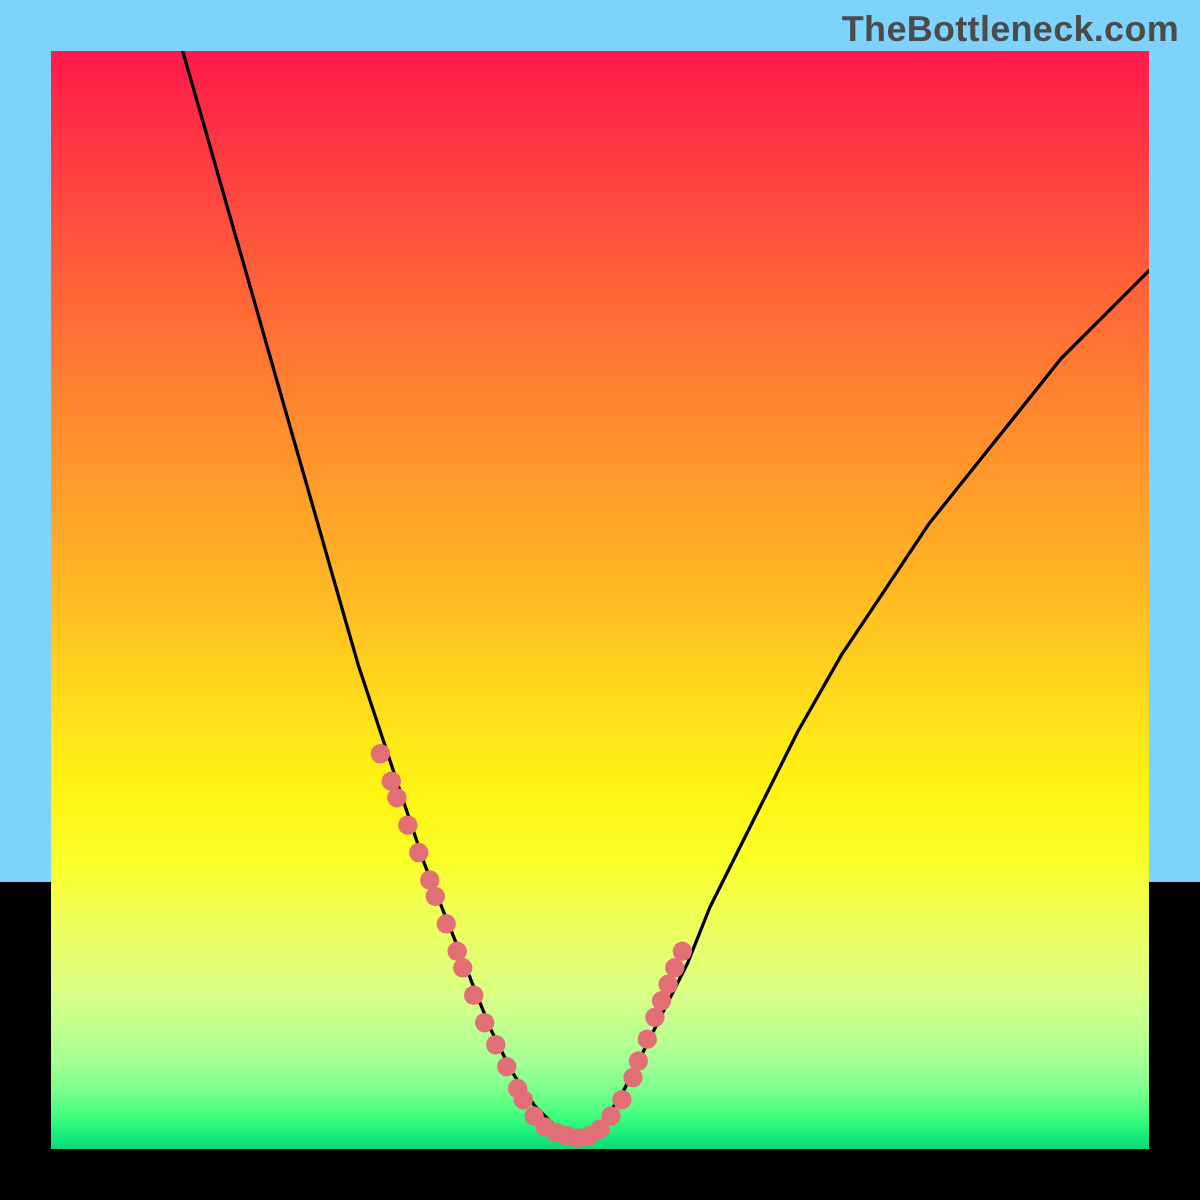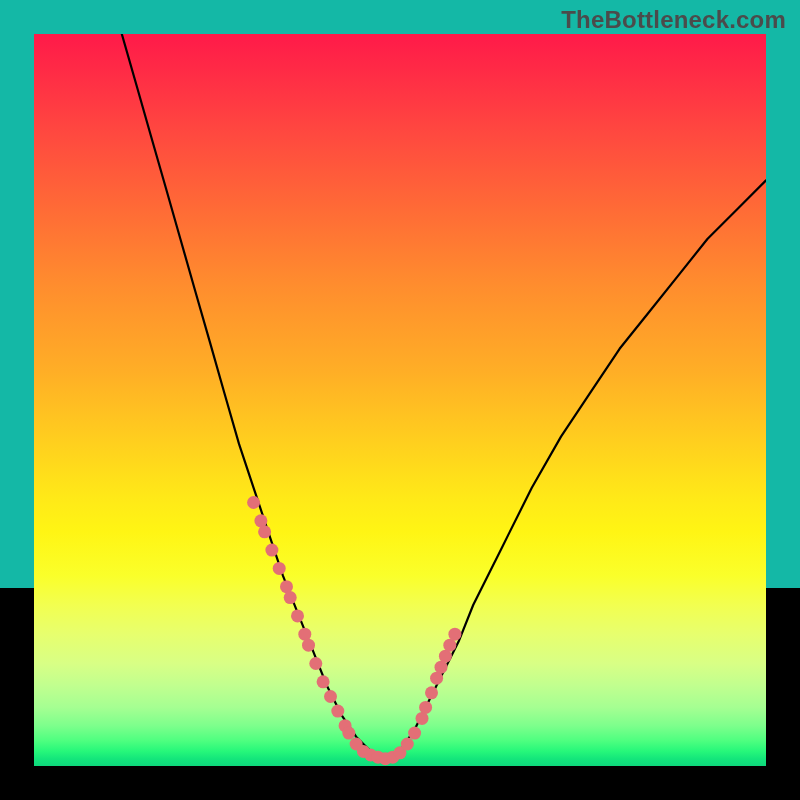--- a/index.html
+++ b/index.html
@@ -10,21 +10,21 @@
     background: #000;
     overflow: hidden;
     font-family: Arial, Helvetica, sans-serif;
   }
   .frame {
     position: absolute;
     top: 0;
     left: 0;
     width: 800px;
     height: 588px;
-    background: #14b8a6;
+    background: #7dd3fc;
     text-align: right;
   }
   .plot {
     position: absolute;
     top: 34px;
     left: 34px;
     width: 732px;
     height: 732px;
   }
   .gradient {

